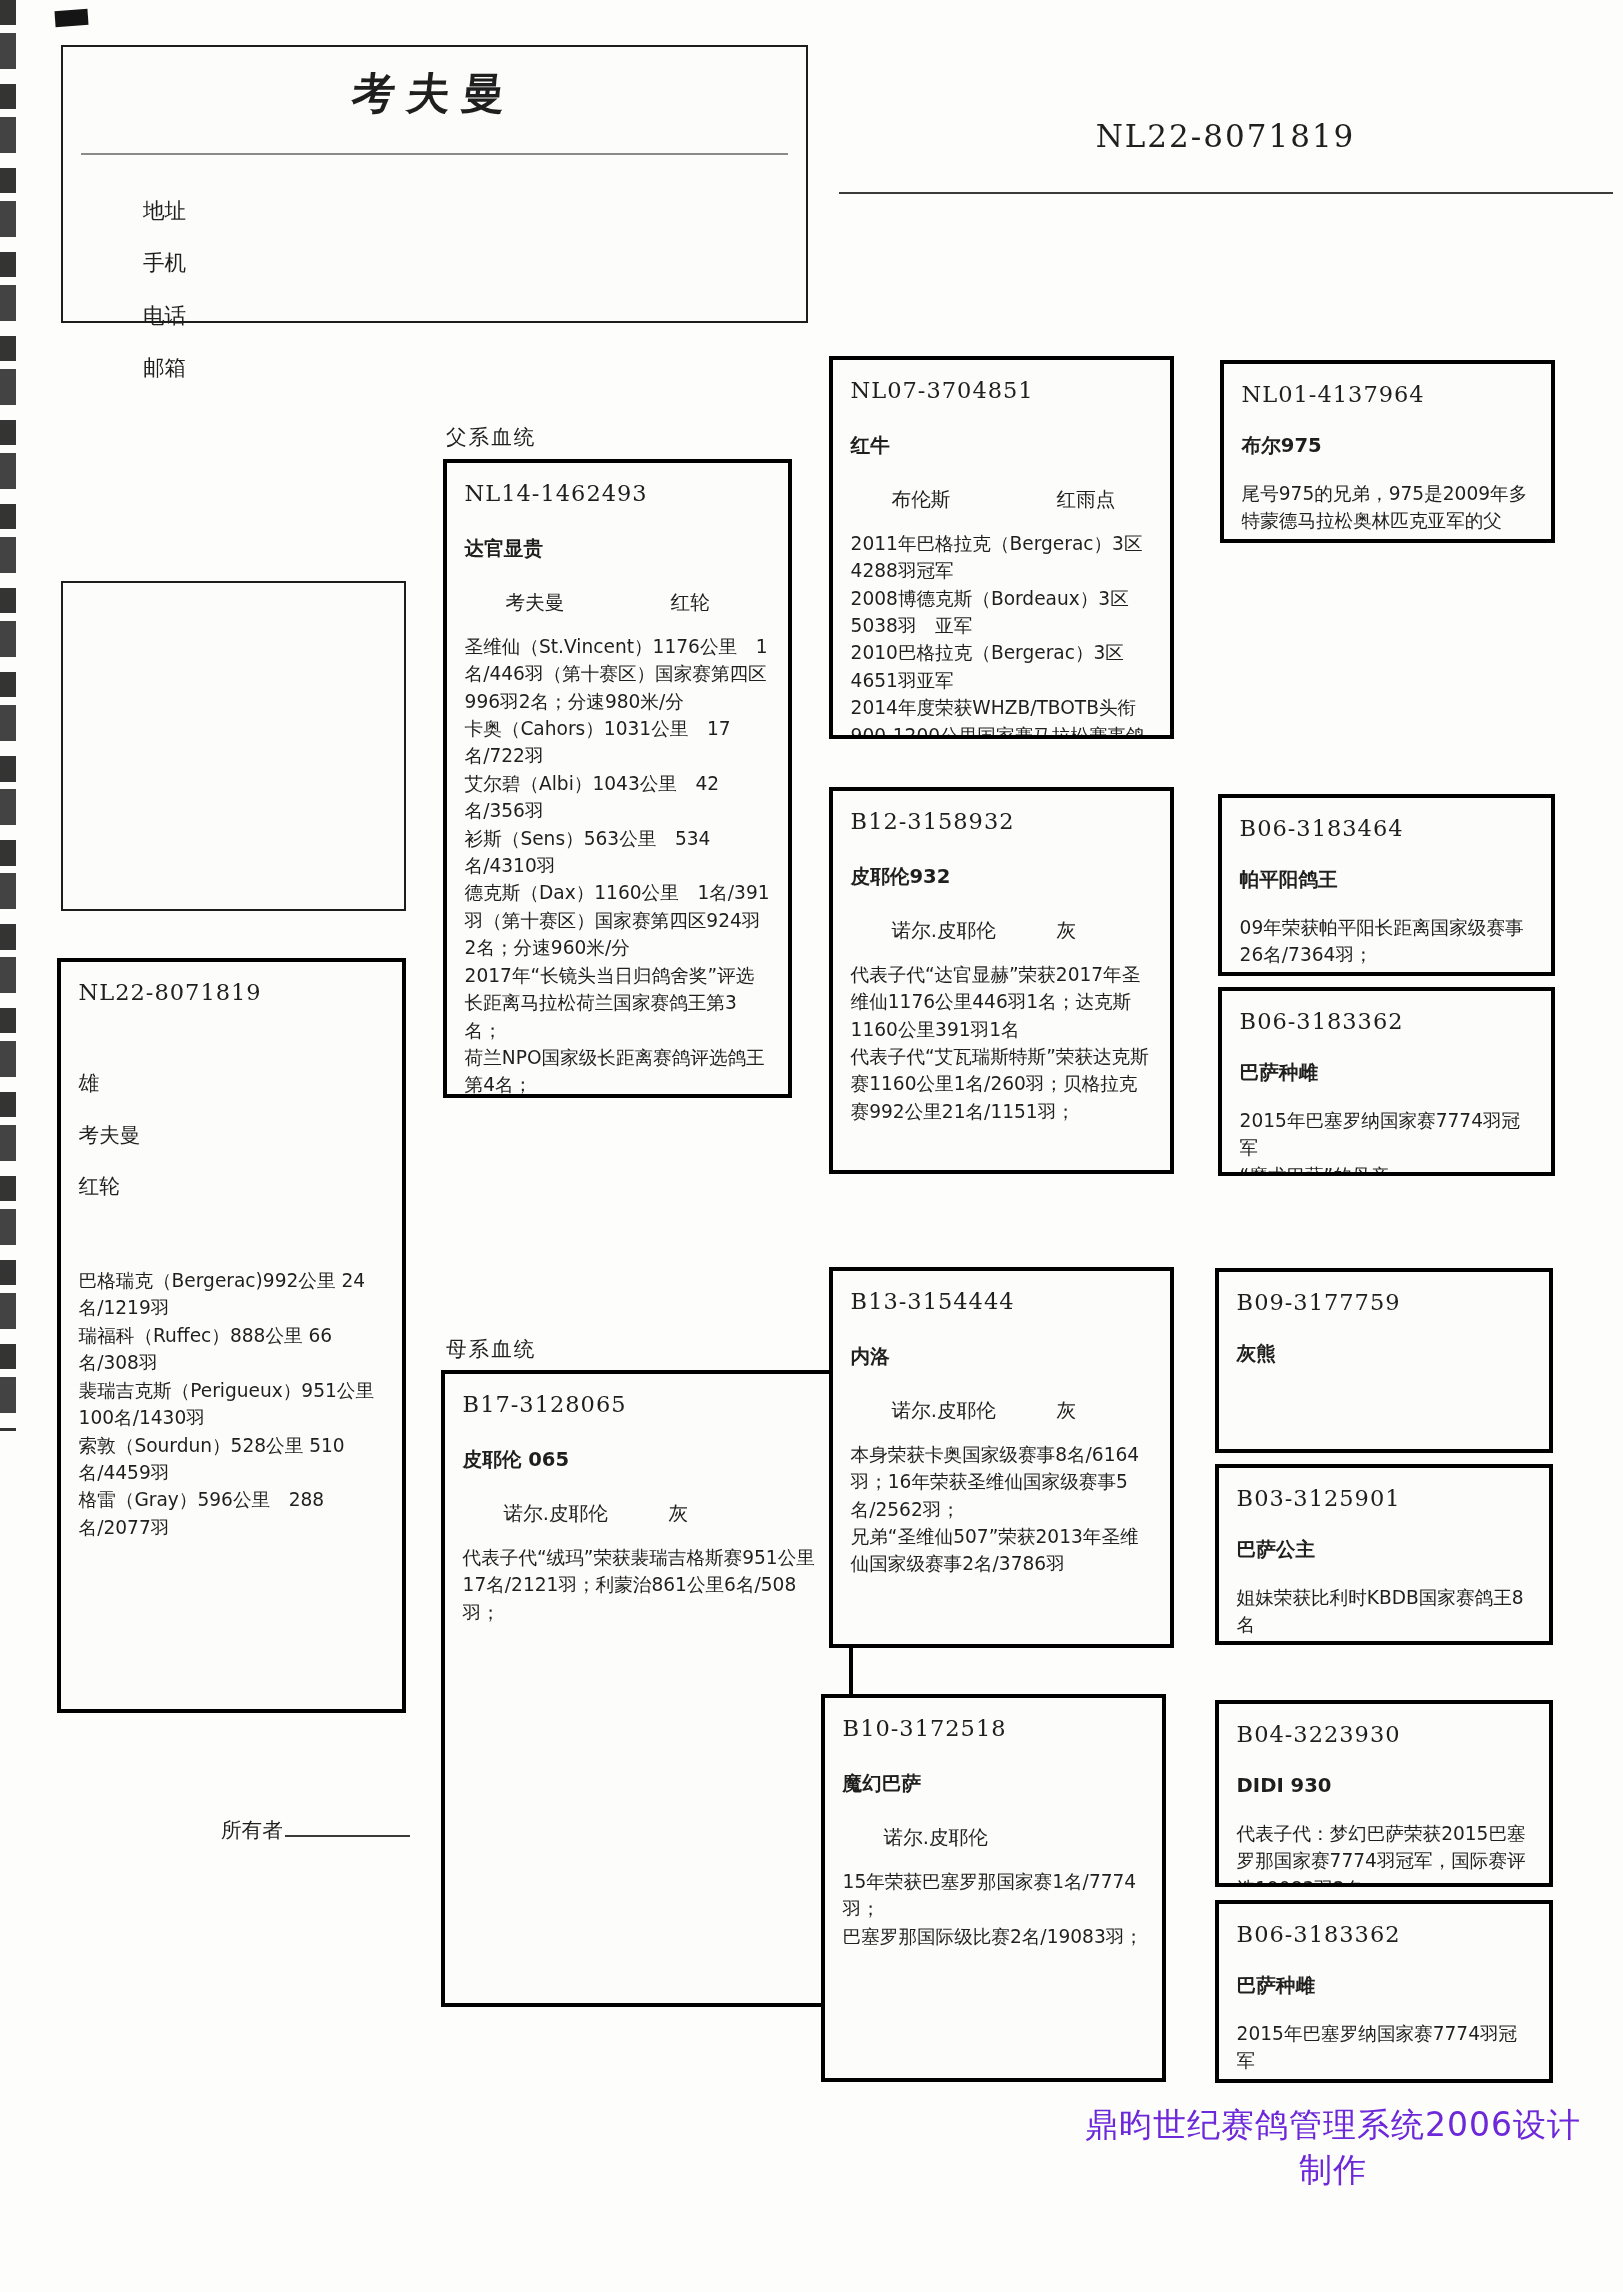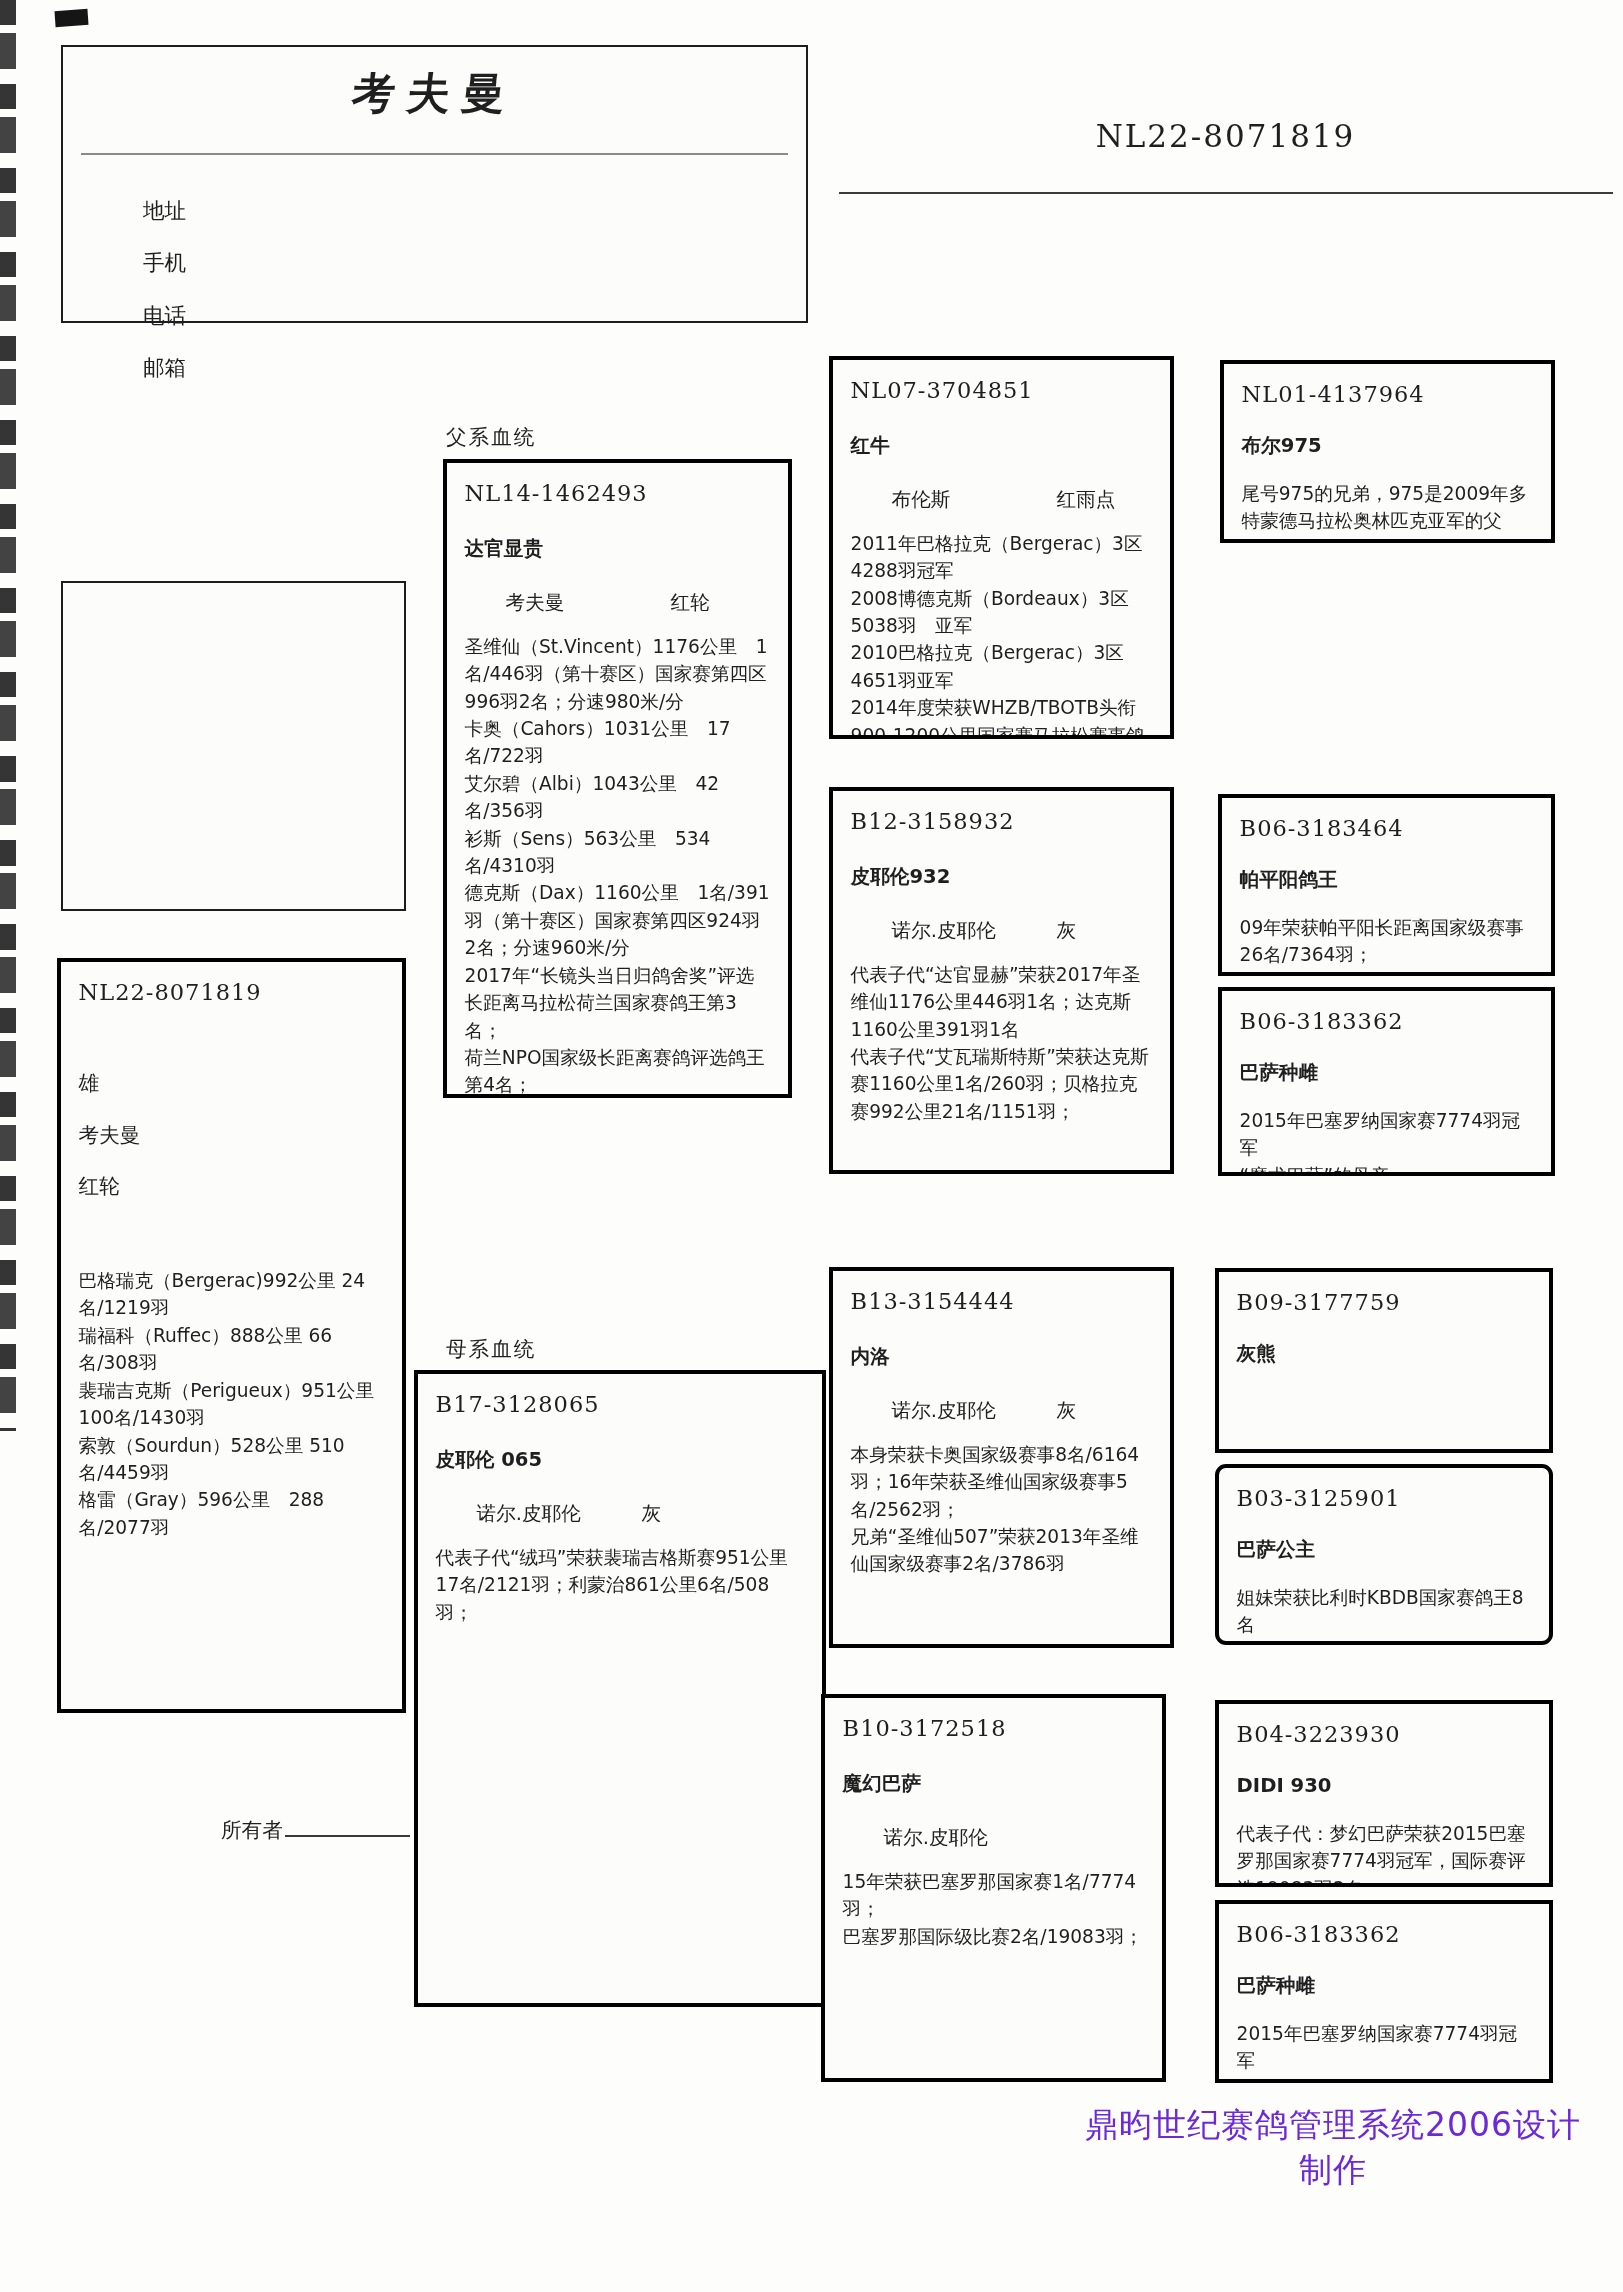--- a/index.html
+++ b/index.html
@@ -58,31 +58,31 @@
 
   
   .box-subject{left:57px;top:958px;width:349px;height:755px;}
   .box-subject .sex{margin-top:61px;font-size:20.6px;}
   .box-subject .strain{margin-top:21.6px;font-size:20.6px;}
   .box-subject .plumage{margin-top:21.6px;font-size:20.6px;}
   .box-subject .btext{margin-top:65px;}
 
   
   .box-f  {left:443px;top:459px; width:349px;height:639px;}
-  .box-m  {left:414px;top:1370px;width:412px;height:637px;}
+  .box-m  {left:441px;top:1370px;width:412px;height:637px;}
   .box-ff {left:829px;top:356px; width:345px;height:383px;}
   .box-fm {left:829px;top:787px; width:345px;height:387px;}
   .box-mf {left:829px;top:1267px;width:345px;height:381px;}
   .box-mm {left:821px;top:1694px;width:345px;height:388px;}
   .box-fff{left:1220px;top:360px; width:335px;height:183px;}
   .box-ffm{left:1220px;top:557px; width:335px;height:185px;}
   .box-fmf{left:1218px;top:794px; width:337px;height:182px;}
   .box-fmm{left:1218px;top:987px;width:337px;height:189px;}
   .box-mff{left:1215px;top:1268px;width:338px;height:185px;}
-  .box-mfm{left:1215px;top:1464px;width:338px;height:181px;border-radius:11px;}
+  .box-mfm{left:1215px;top:1464px;width:338px;height:181px;}
   .box-mmf{left:1215px;top:1700px;width:338px;height:187px;}
   .box-mmm{left:1215px;top:1900px;width:338px;height:183px;}
 
   .owner-line{position:absolute;left:221px;top:1815px;font-size:20.6px;}
   .owner-rule{display:inline-block;width:125px;border-bottom:2px solid #3a3a3a;height:19.6px;margin-left:2px;}
 
   .footer{position:absolute;left:1078px;top:2103px;width:510px;text-align:center;font-size:33px;letter-spacing:1px;color:#6d28d9;}
 </style>
 </head>
 <body>

